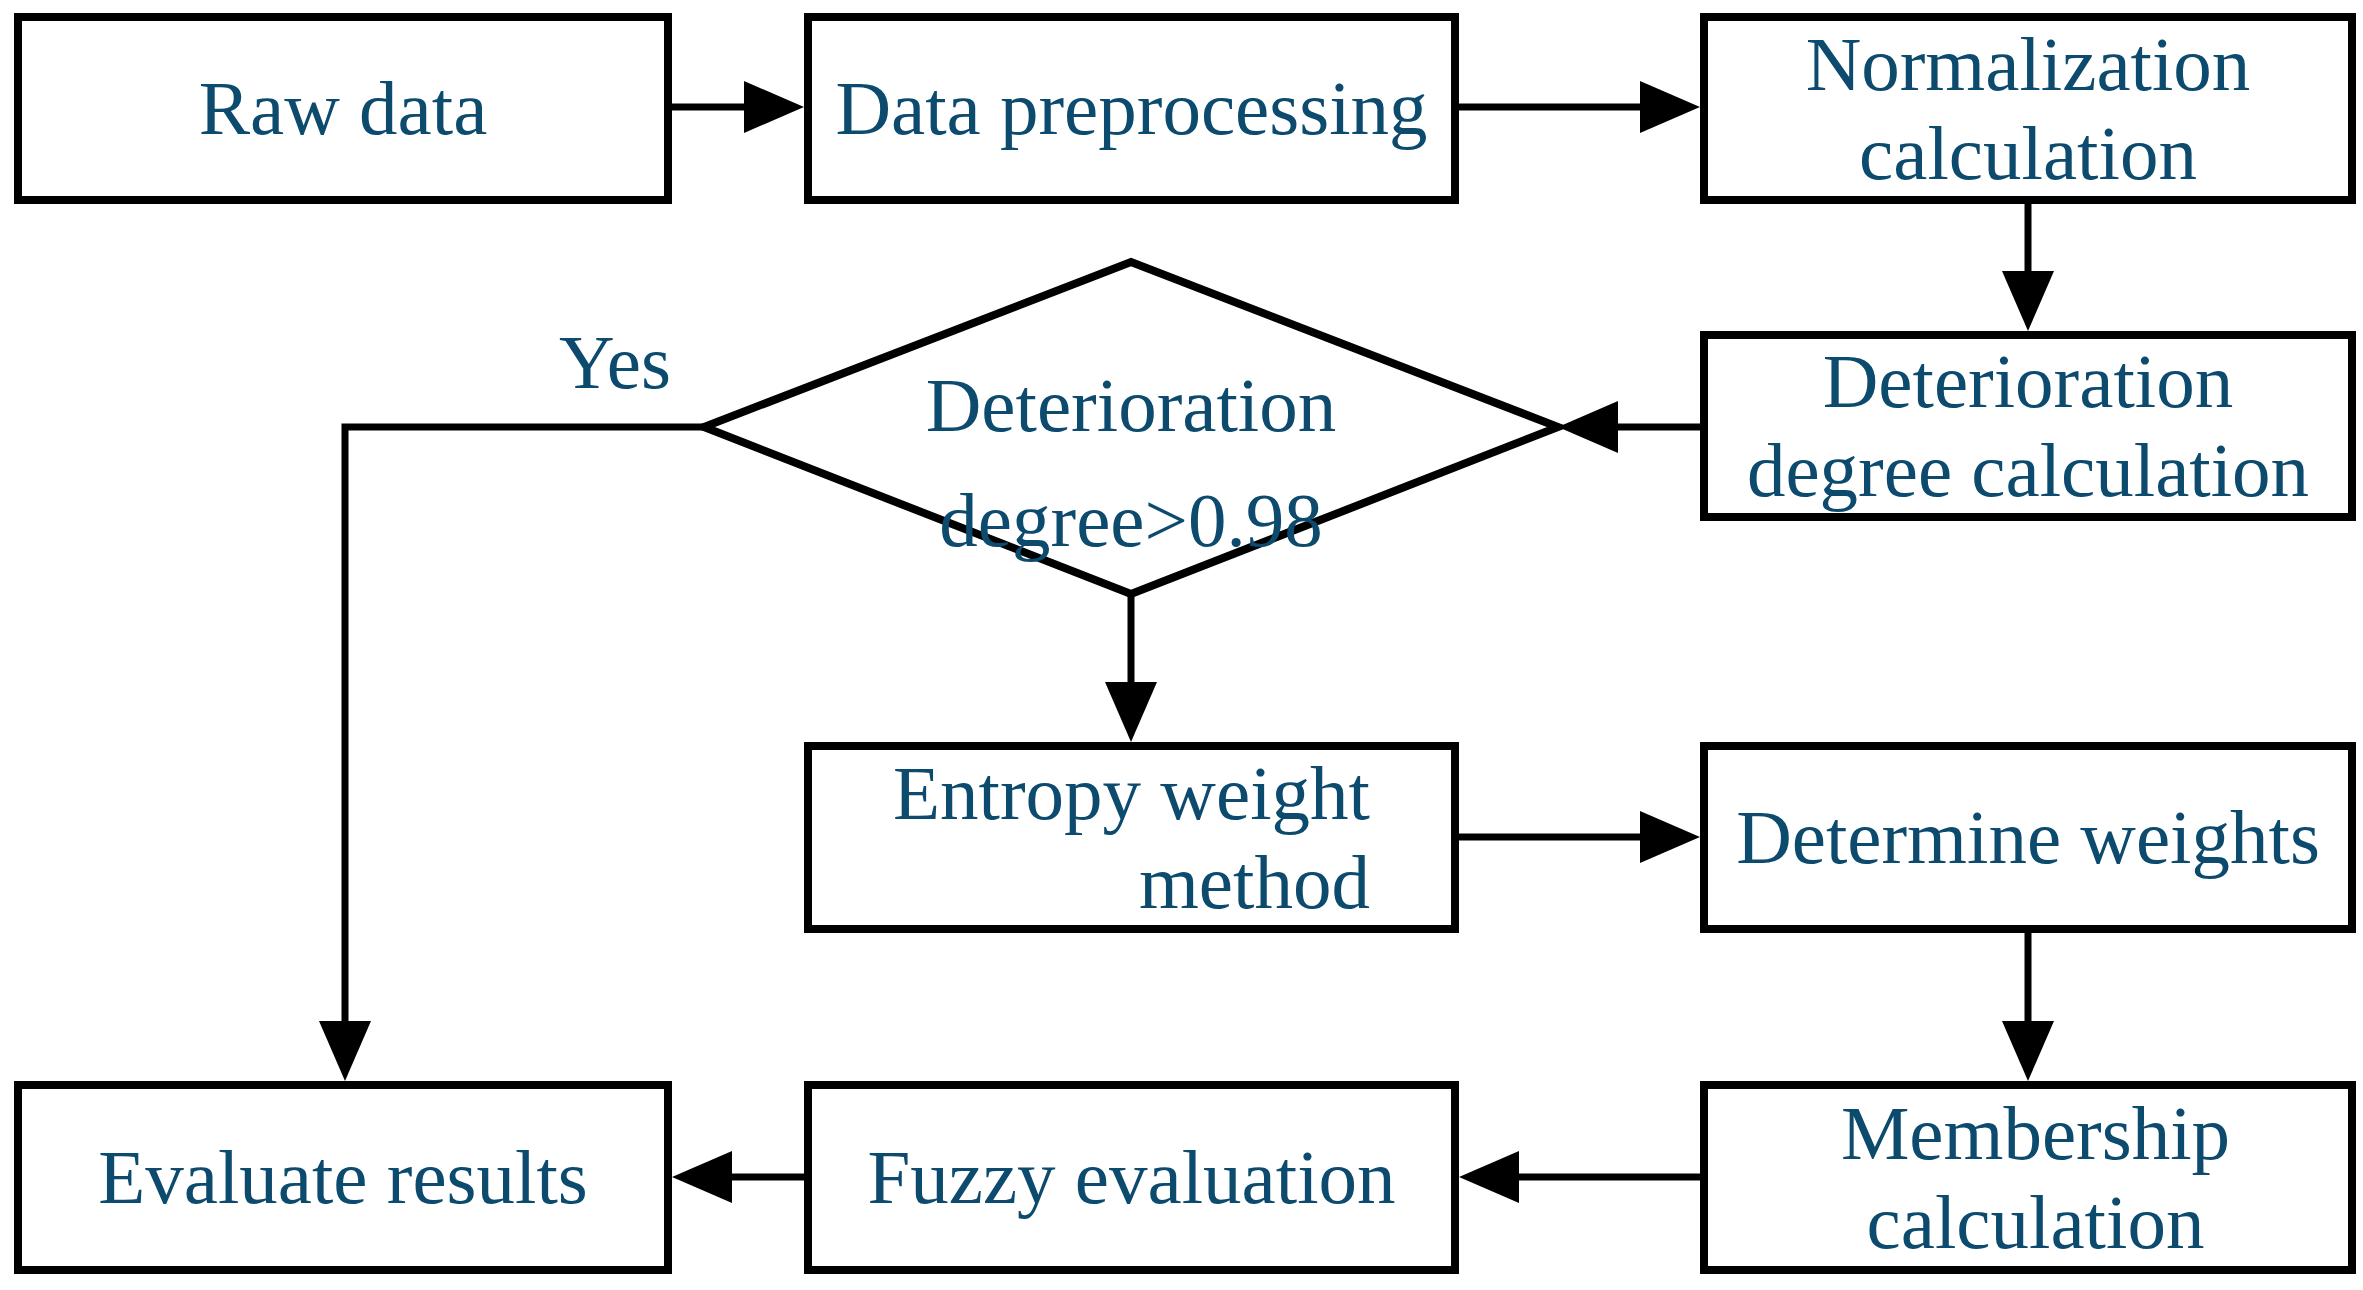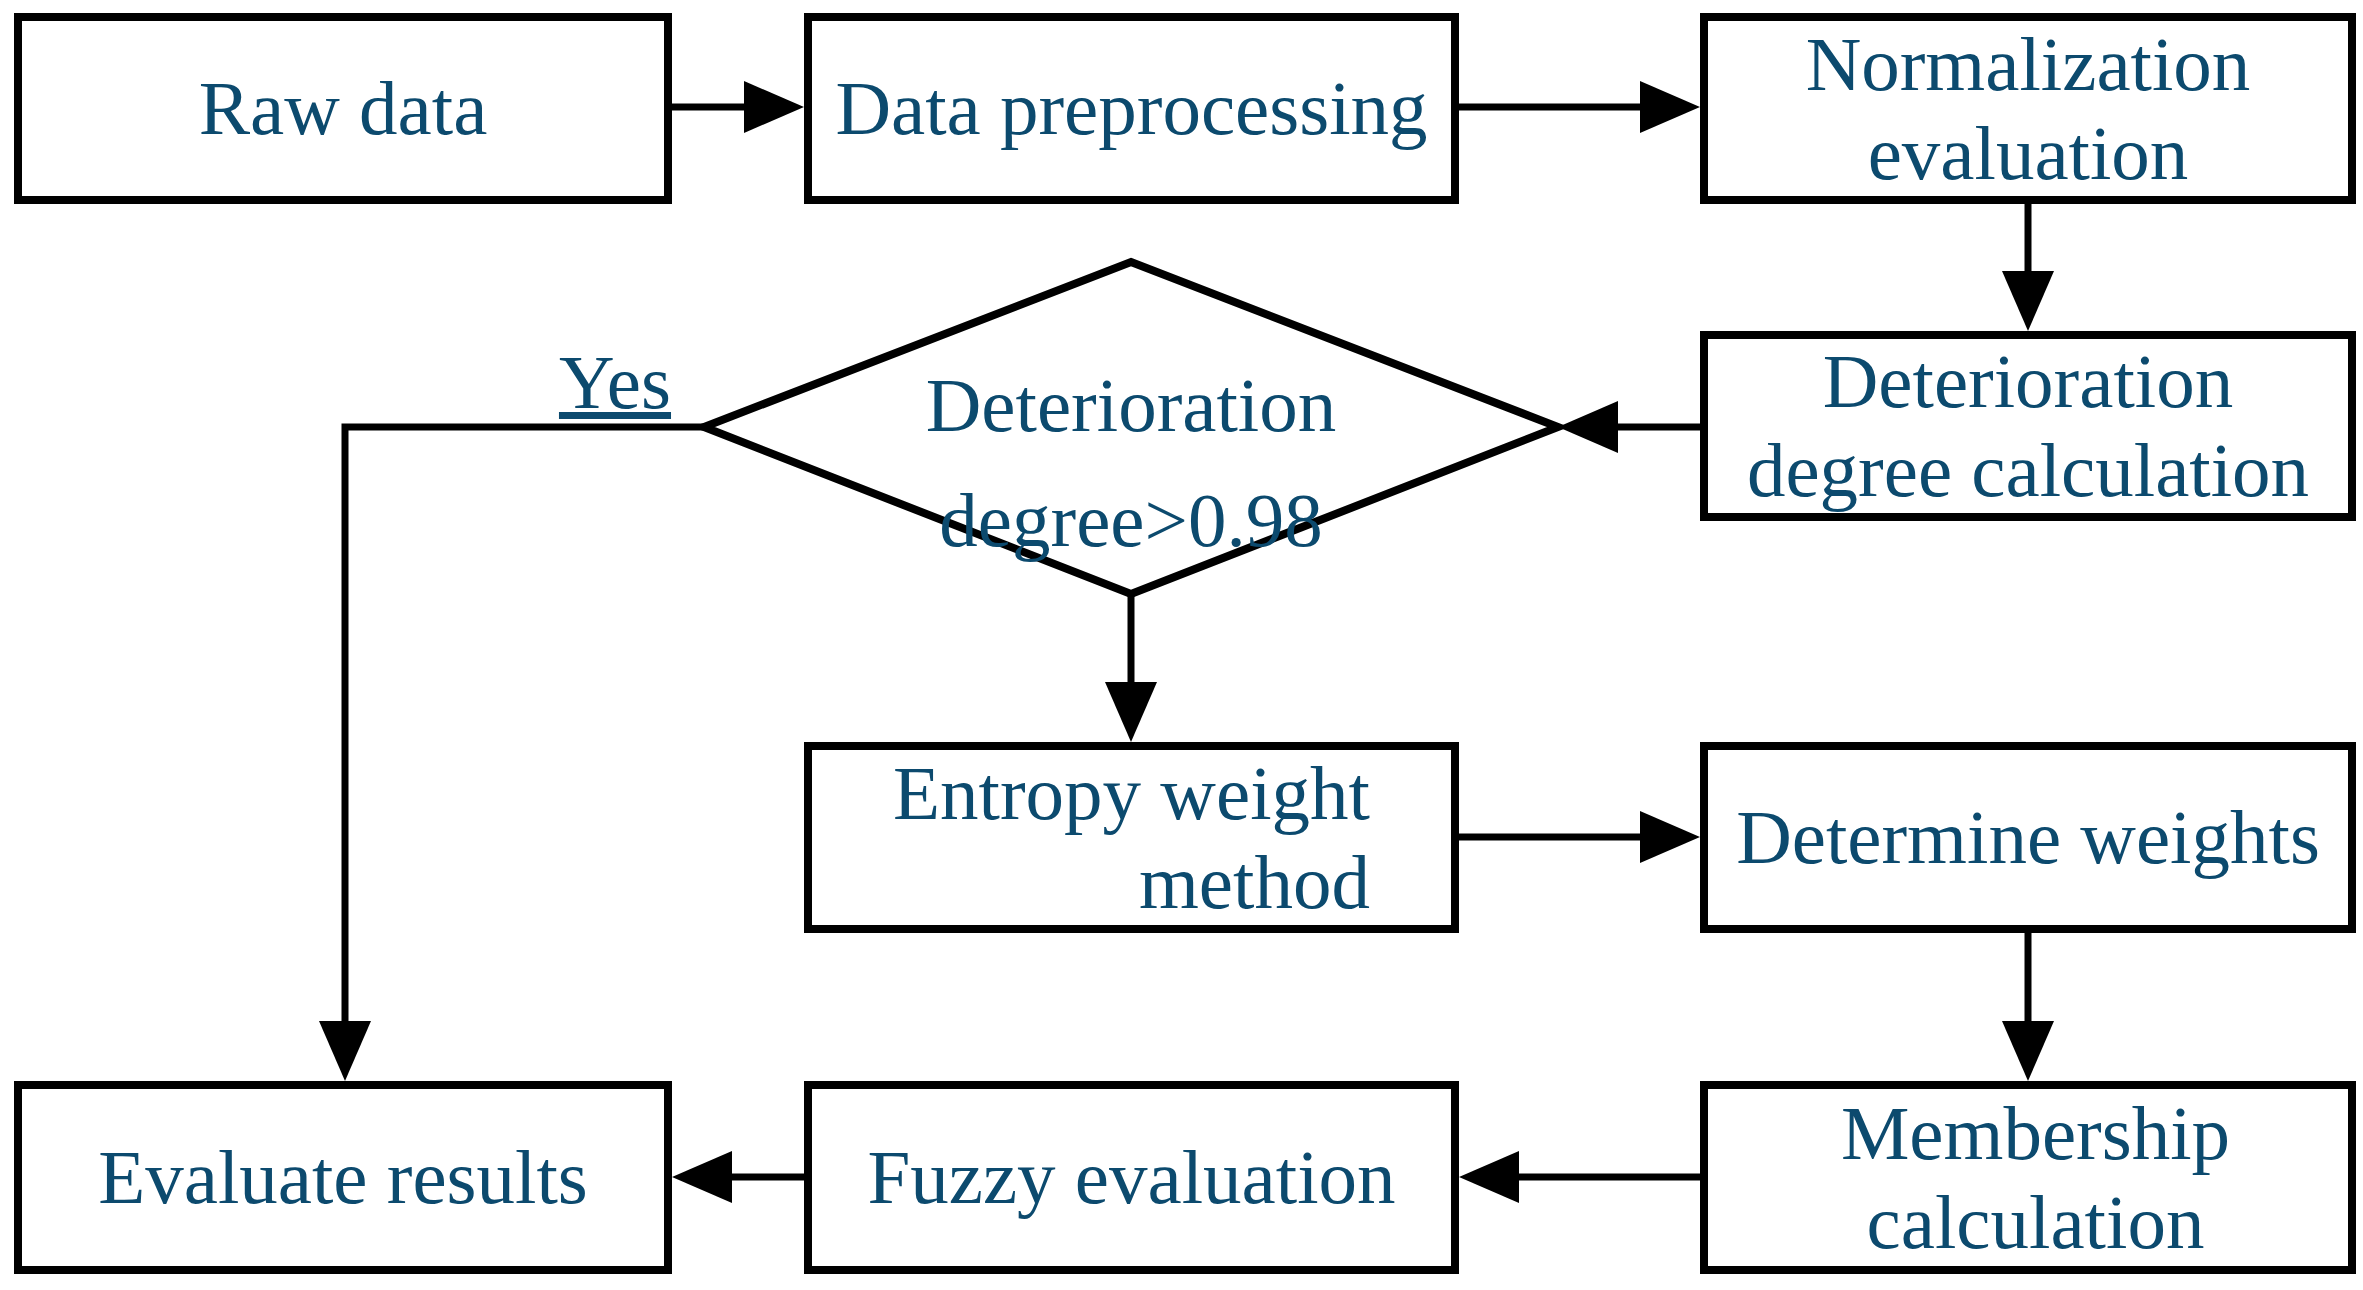--- a/index.html
+++ b/index.html
@@ -50,21 +50,21 @@
   #node-raw-data            { left: 14px;   top: 13px;   width: 658px; height: 191px; }
   #node-data-preprocessing  { left: 804px;  top: 13px;   width: 655px; height: 191px; }
   #node-normalization       { left: 1700px; top: 13px;   width: 656px; height: 191px; }
   #node-deterioration-calc  { left: 1700px; top: 331px;  width: 656px; height: 190px; }
   #node-entropy             { left: 804px;  top: 742px;  width: 655px; height: 191px; text-align: right; }
   #node-determine-weights   { left: 1700px; top: 742px;  width: 656px; height: 191px; }
   #node-evaluate-results    { left: 14px;   top: 1081px; width: 658px; height: 193px; }
   #node-fuzzy-evaluation    { left: 804px;  top: 1081px; width: 655px; height: 193px; }
   #node-membership          { left: 1700px; top: 1081px; width: 656px; height: 193px; padding-left: 15px; }
   #label-decision           { left: 771px;  top: 348px;  width: 720px; height: 230px; }
-  #label-yes                { left: 510px;  top: 332px;  width: 210px; height: 100px; text-decoration: underline; }
+  #label-yes                { left: 510px;  top: 312px;  width: 210px; height: 100px; }
   #label-no                 { left: 1132px; top: 602px;  width: 200px; height: 100px; }
 </style>
 </head>
 <body>
 
 <div class="canvas">
 
   <svg class="layer" width="2363" height="1290" viewBox="0 0 2363 1290">
 
     <polygon points="1131,262 1558,427 1131,594 704,427" fill="#ffffff" stroke="#000000" stroke-width="8"></polygon>
@@ -118,21 +118,21 @@
       <line x1="804" y1="1177" x2="728" y2="1177" stroke="#000000" stroke-width="7"></line>
       <polygon points="672,1177 732,1151 732,1203" fill="#000000"></polygon>
     </g>
   </svg>
 
   <div class="node" id="node-raw-data">Raw data</div>
 
   <div class="node" id="node-data-preprocessing">Data preprocessing</div>
 
   <div class="node" id="node-normalization">Normalization
-evaluation</div>
+calculation</div>
 
   <div class="node" id="node-deterioration-calc">Deterioration
 degree calculation</div>
 
   <div class="node" id="node-entropy">Entropy weight
 method</div>
 
   <div class="node" id="node-determine-weights">Determine weights</div>
 
   <div class="node" id="node-fuzzy-evaluation">Fuzzy evaluation</div>

